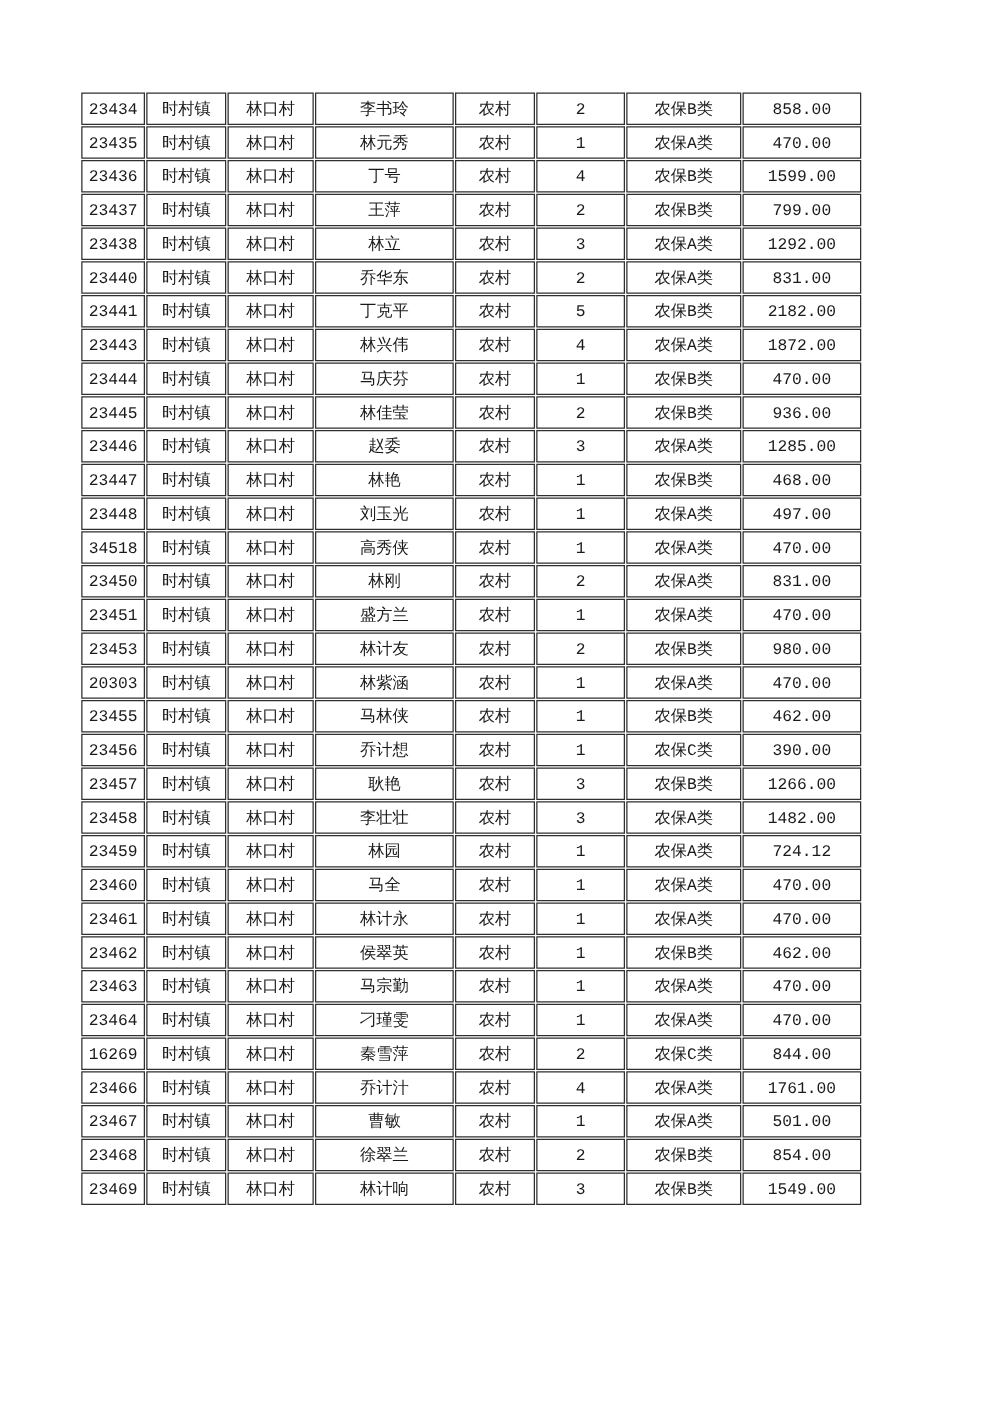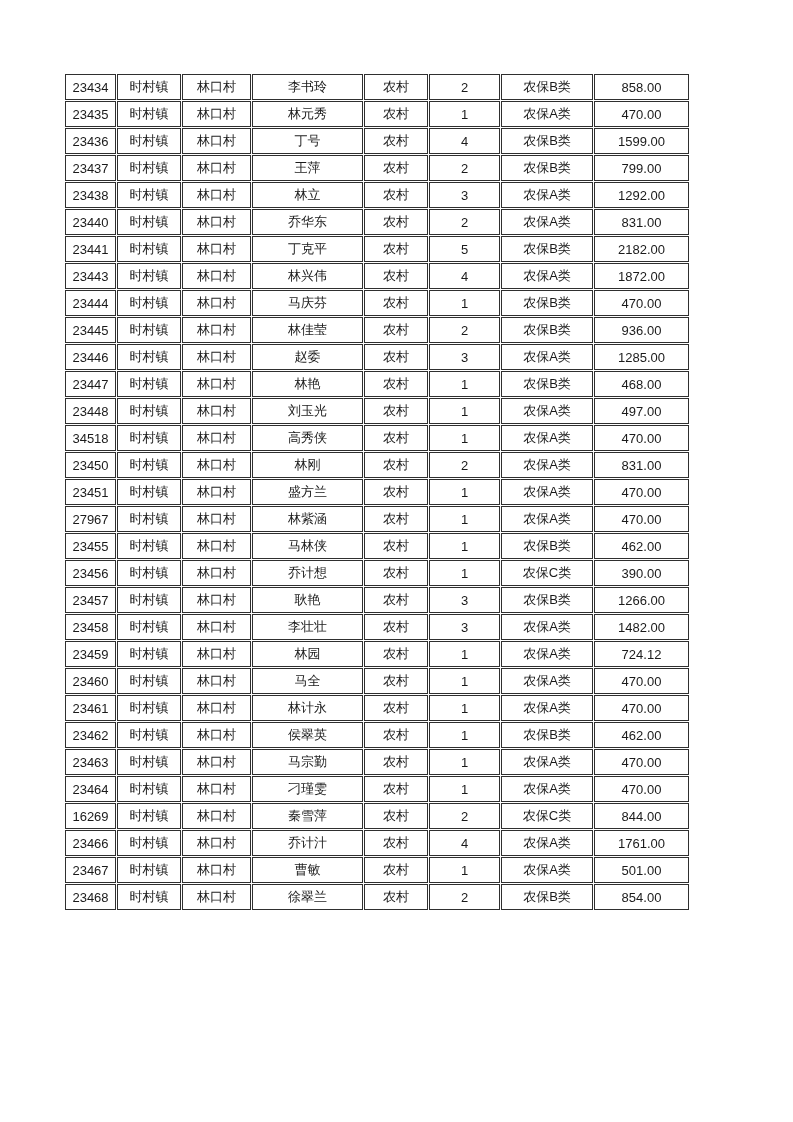--- a/index.html
+++ b/index.html
@@ -6,21 +6,21 @@
     margin: 0;
     padding: 0;
     background: #ffffff;
   }
   .page {
     position: relative;
     width: 793px;
     height: 1122px;
     background: #ffffff;
     overflow: hidden;
-    font-family: Liberation Sans, sans-serif;
+    font-family: Liberation Mono, monospace;
   }
   table.records {
     position: absolute;
     left: 64px;
     top: 73px;
     width: 626px;
     table-layout: fixed;
     border-collapse: separate;
     border-spacing: 1px;
   }
@@ -207,21 +207,31 @@
           <td>23451</td>
           <td>时村镇</td>
           <td>林口村</td>
           <td>盛方兰</td>
           <td>农村</td>
           <td>1</td>
           <td>农保A类</td>
           <td>470.00</td>
         </tr>
         <tr>
-          <td>27967</td>
+          <td>23453</td>
+          <td>时村镇</td>
+          <td>林口村</td>
+          <td>林计友</td>
+          <td>农村</td>
+          <td>2</td>
+          <td>农保B类</td>
+          <td>980.00</td>
+        </tr>
+        <tr>
+          <td>20303</td>
           <td>时村镇</td>
           <td>林口村</td>
           <td>林紫涵</td>
           <td>农村</td>
           <td>1</td>
           <td>农保A类</td>
           <td>470.00</td>
         </tr>
         <tr>
           <td>23455</td>
@@ -355,16 +365,26 @@
         </tr>
         <tr>
           <td>23468</td>
           <td>时村镇</td>
           <td>林口村</td>
           <td>徐翠兰</td>
           <td>农村</td>
           <td>2</td>
           <td>农保B类</td>
           <td>854.00</td>
+        </tr>
+        <tr>
+          <td>23469</td>
+          <td>时村镇</td>
+          <td>林口村</td>
+          <td>林计响</td>
+          <td>农村</td>
+          <td>3</td>
+          <td>农保B类</td>
+          <td>1549.00</td>
         </tr>
       </tbody>
   </table>
 </div>
 
 </body></html>

